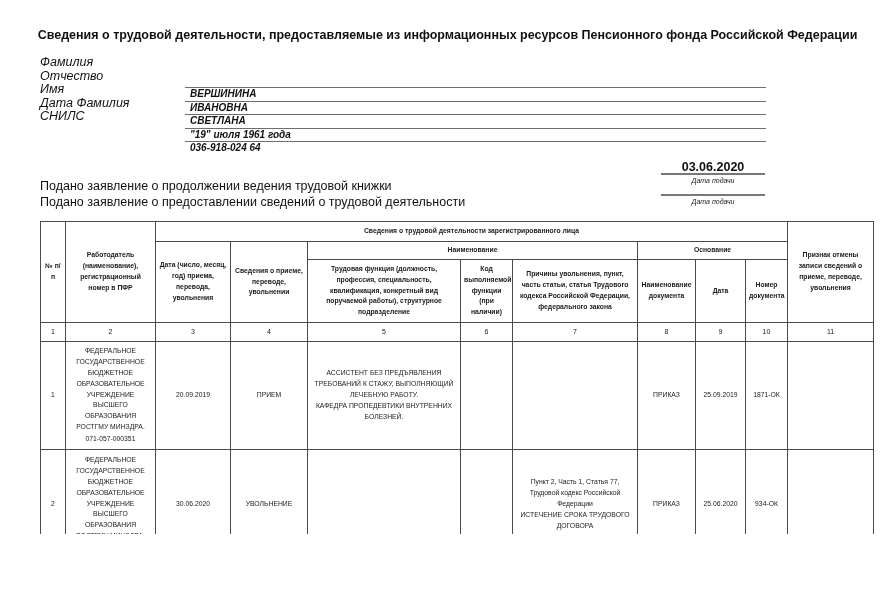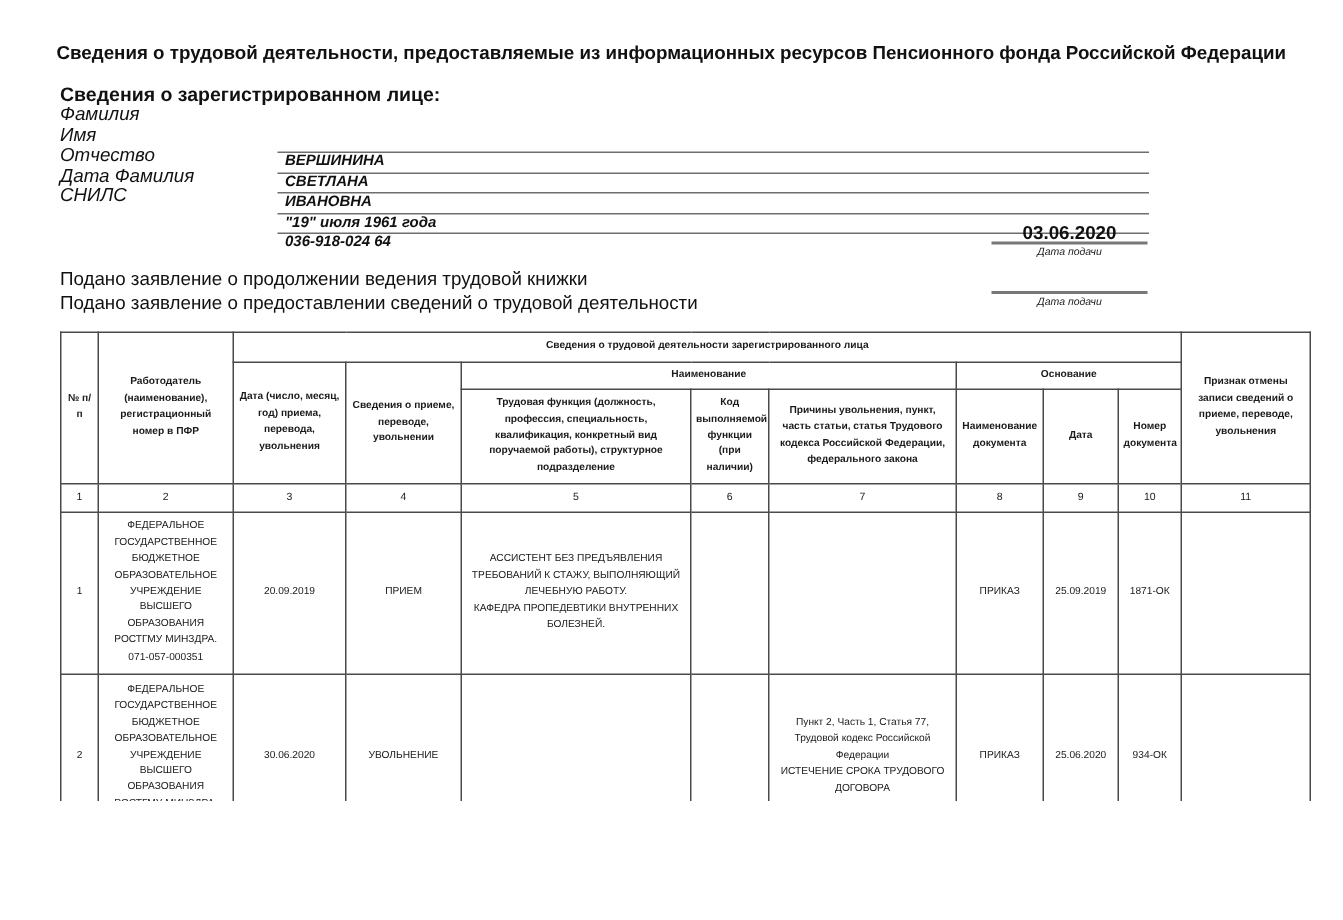--- a/index.html
+++ b/index.html
@@ -20,21 +20,21 @@
   .field-label { width:145px; font-size:12.5px; line-height:13px; }
   .field-value {
     width:581px; border-bottom:1.5px solid #6e6e6e;
     font-weight:bold; font-size:10px; line-height:13px; padding:0 0 0 5px;margin-top:31px;
   }
   
   .stmt { position:absolute; left:40px; font-size:12.5px; width:560px; }
   .stmt-1 { top:151px;margin-top:28px; }
   .stmt-2 { top:181px;margin-top:14px; }
   .datebox { position:absolute; left:661px; width:104px; text-align:center; }
-  .datebox-1 { top:148px; }
+  .datebox-1 { top:160px; }
   .datebox-2 { top:181px; }
   .datebox .date-val {
     font-weight:bold; font-size:12.5px; height:15px; line-height:14px;
     border-bottom:2px solid #787878;
   }
   .datebox .date-cap { font-style:italic; font-size:7px; color:#222; padding-top:2px; }
   
   table.work {
     position:absolute; left:40px; top:221px; width:833px;
     border-collapse:collapse; table-layout:fixed;
@@ -52,32 +52,31 @@
   .cell-part + .cell-part { margin-top:1px; }
 </style>
 </head>
 <body>
 
 <div class="page">
 
   <div class="doc-title">Сведения о трудовой деятельности, предоставляемые из информационных ресурсов Пенсионного фонда Российской Федерации</div>
 
   <div class="person">
-    <div class="person-title">Сведения о зарегистрированном лице:</div>
     <div class="field-row">
       <div class="field-label">Фамилия</div>
       <div class="field-value">ВЕРШИНИНА</div>
     </div>
     <div class="field-row">
+      <div class="field-label">Отчество</div>
+      <div class="field-value">ИВАНОВНА</div>
+    </div>
+    <div class="field-row">
       <div class="field-label">Имя</div>
       <div class="field-value">СВЕТЛАНА</div>
-    </div>
-    <div class="field-row">
-      <div class="field-label">Отчество</div>
-      <div class="field-value">ИВАНОВНА</div>
     </div>
     <div class="field-row">
       <div class="field-label">Дата Фамилия</div>
       <div class="field-value">"19" июля 1961 года</div>
     </div>
     <div class="field-row">
       <div class="field-label">СНИЛС</div>
       <div class="field-value">036-918-024 64</div>
     </div>
   </div>

